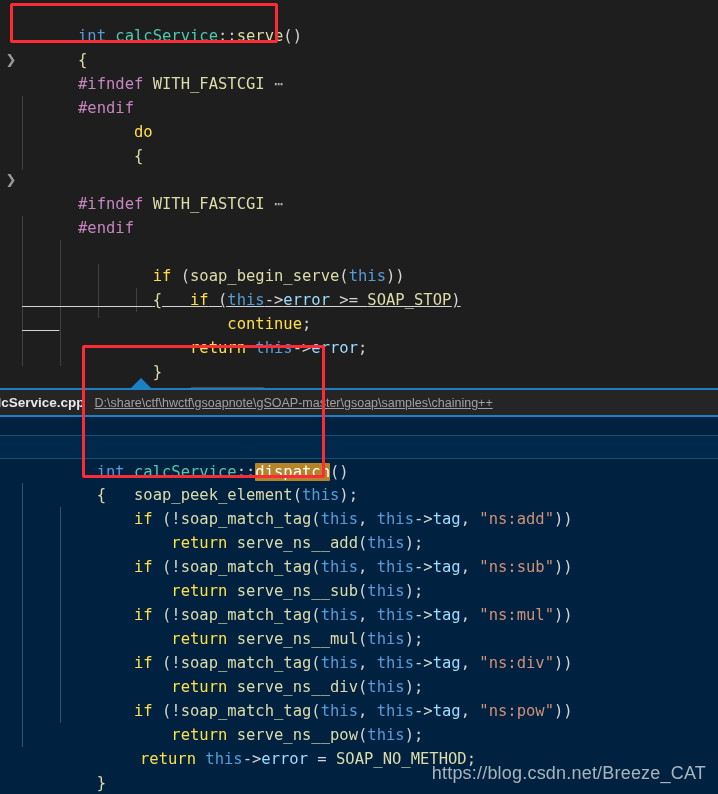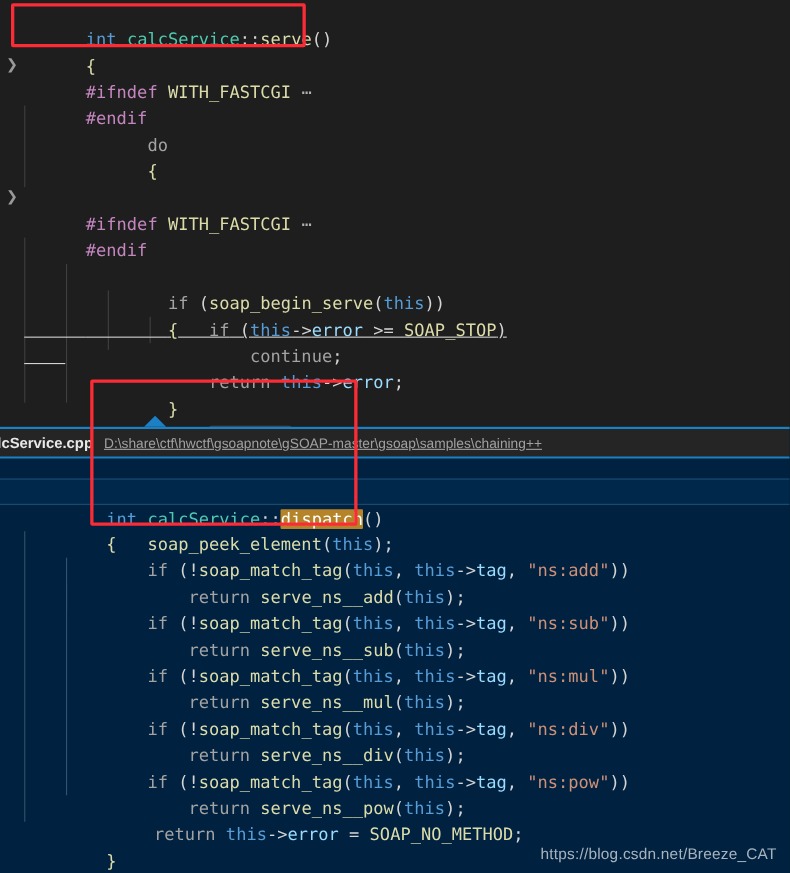--- a/index.html
+++ b/index.html
@@ -44,21 +44,21 @@
     font-family: "DejaVu Sans", sans-serif;
   }
   
   .guide {
     position: absolute;
     width: 1px;
     background: #404040;
   }
 
   
-  .kw     { color: #a3a3a3; }   
+  .kw     { color: #fde047; }   
   .kw2    { color: #569cd6; }   
   .type   { color: #4ec9b0; }   
   .fn     { color: #dcdcaa; }   
   .var    { color: #9cdcfe; }   
   .this   { color: #569cd6; text-align: right; }   
   .str    { color: #ce9178; }   
   .const  { color: #dcdcaa; }   
   .punct  { color: #d4d4d4; }
   .op     { color: #d4d4d4; }
   .ppc    { color: #c586c0; }   
@@ -154,21 +154,21 @@
     z-index: 20;
   }
   #redbox-serve { left: 10px; top: 3px; width: 268px; height: 40px; }
   #redbox-dispatch { left: 82px; top: 345px; width: 243px; height: 133px; }
 
   
   #watermark {
     position: absolute;
     right: 12px; bottom: 10px;
     color: #a8b4bd;
-    font-size: 14px;
+    font-size: 18px;
     font-family: "Liberation Sans", sans-serif;
     letter-spacing: 0.2px;
     z-index: 15;
   }
 </style>
 </head>
 <body>
 
 <div id="root">
 

